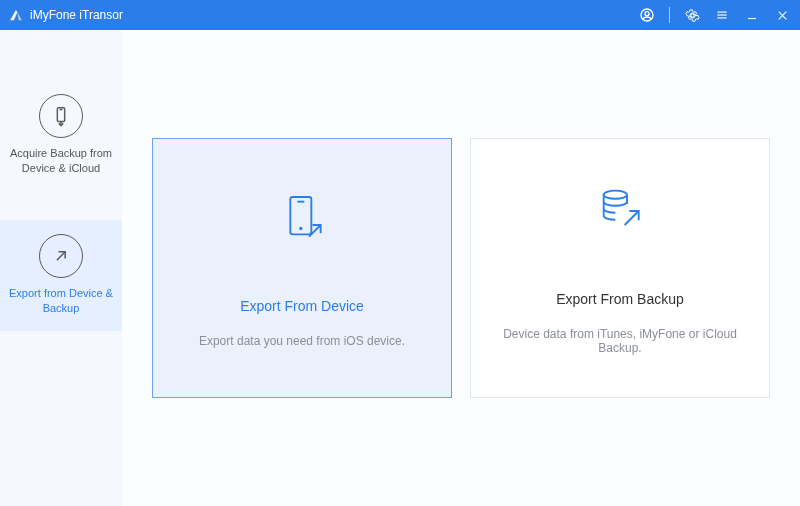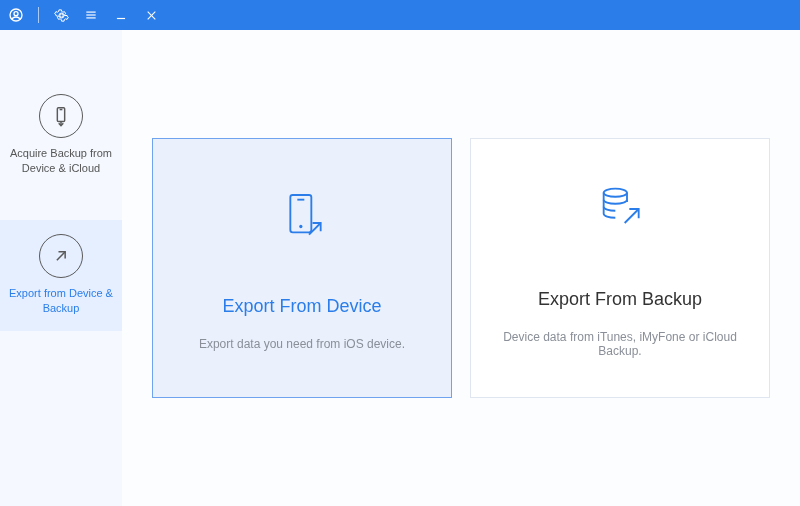--- a/index.html
+++ b/index.html
@@ -114,37 +114,46 @@
   .card.selected {
     border-color:#6fa3ef;
     background:#eaf1fd;
   }
   .card-icon {
     width:60px;height:60px;
     display:flex;align-items:center;justify-content:center;
     color:#2b7de9;
   }
   .card-title {
-    font-size: 18px;
+    font-size: 14px;
     color:#333;
     margin-top:36px;
   }
   .card.selected .card-title { color:#2b7de9; }
   .card-desc {
     font-size: 12px;
     color:#8a8f98;
     text-align:center;
     padding: 0 18px;
     margin-top: 6px;
   }
 </style>
 </head>
 <body>
 
 <div class="titlebar">
+  <div class="titlebar-left">
+    <span class="app-logo">
+      <svg viewBox="0 0 24 24" width="16" height="16" fill="none" stroke="white" stroke-width="2">
+        <path d="M3 20 L12 4 L14 8 L9 20 Z" fill="rgba(255,255,255,0.9)" stroke="none"></path>
+        <path d="M14 8 L21 20 L16 20 Z" fill="rgba(255,255,255,0.6)" stroke="none"></path>
+      </svg>
+    </span>
+    <span class="app-title">iMyFone iTransor</span>
+  </div>
   <div class="titlebar-right">
     <span class="tb-icon">
       <svg viewBox="0 0 24 24" width="16" height="16" fill="none" stroke="white" stroke-width="2">
         <circle cx="12" cy="12" r="9"></circle>
         <circle cx="12" cy="10" r="3"></circle>
         <path d="M5.5 19c1.5-3 4-4 6.5-4s5 1 6.5 4"></path>
       </svg>
     </span>
     <span class="tb-sep"></span>
     <span class="tb-icon">

